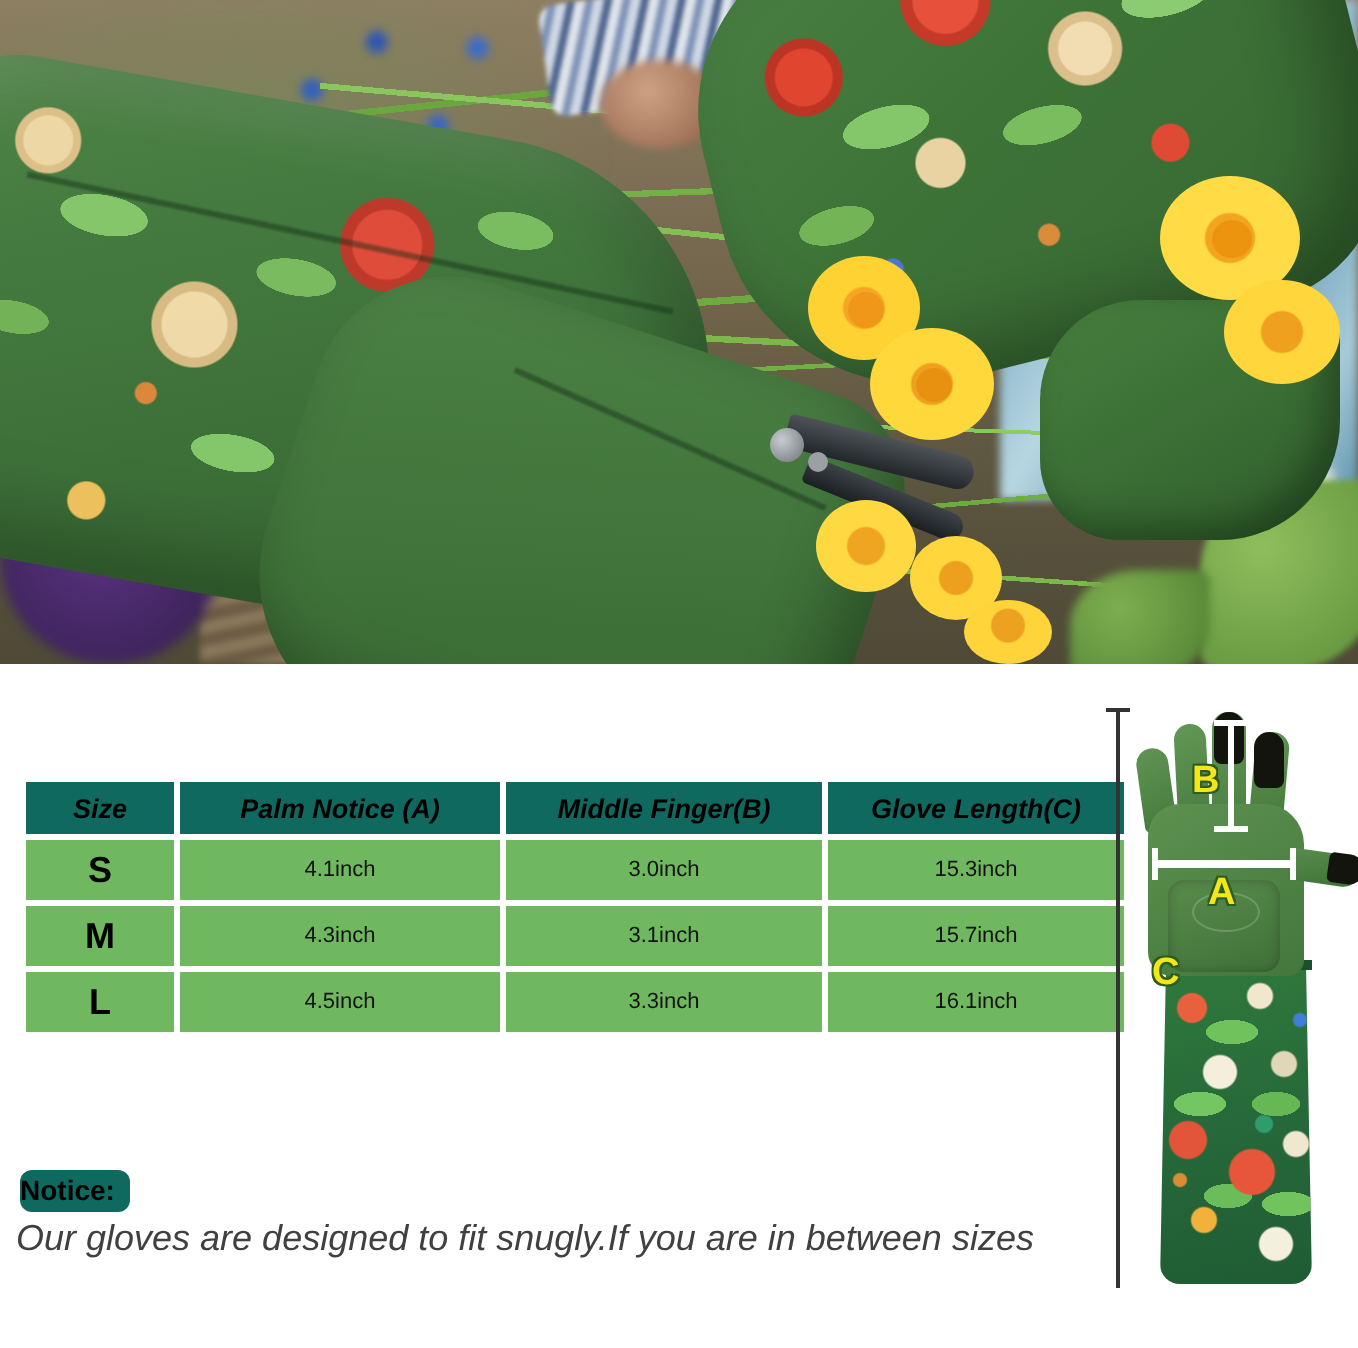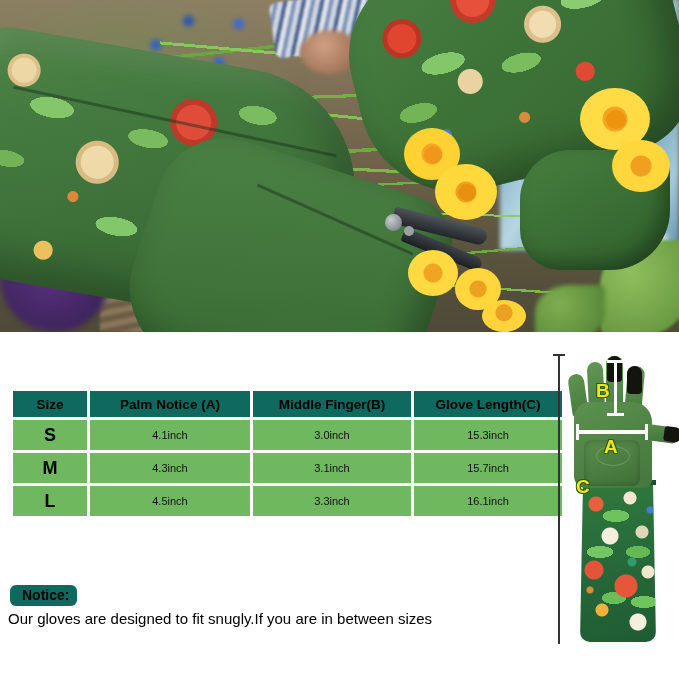--- a/index.html
+++ b/index.html
@@ -163,30 +163,30 @@
   
   #chart{position:absolute;left:0;top:332px;width:679px;height:342px;background:#fff;}
 
   #title{position:absolute;left:12px;top:22px;font-size:26px;font-weight:bold;
     color:#0d6b60;letter-spacing:-0.4px;white-space:nowrap;
     transform:scaleX(1.0);font-family:"Liberation Sans","DejaVu Sans",sans-serif;}
 
   table{position:absolute;left:10px;top:56px;width:547px;border-collapse:separate;
     border-spacing:3px;table-layout:fixed;}
   th{background:#10695f;color:#000;font-weight:bold;font-size:13.5px;height:26px;
-    text-align:center;padding:0;vertical-align:middle;}
+    text-align:center;padding:0;vertical-align:middle;font-style:italic;}
   td{background:#6fb85f;color:#111;font-size:11px;height:30px;text-align:center;
     padding:0;vertical-align:middle;}
   td.sizecell{font-size:18px;font-weight:bold;color:#000;}
   col.c1{width:74px;}col.c2{width:160px;}col.c3{width:158px;}col.c4{width:148px;}
 
   #notice-badge{position:absolute;left:10px;top:253px;background:#10695f;color:#000;
-    font-weight:bold;font-size:14px;border-radius:6px;padding:2px 8px 3px 12px;line-height:1.15;}
-  #notice-body{position:absolute;left:8px;top:276px;width:460px;font-size:15px;color:#000000;
-    line-height:22px;}
+    font-weight:bold;font-size:14px;border-radius:6px;padding:2px 8px 3px 0;line-height:1.15;}
+  #notice-body{position:absolute;left:8px;top:276px;width:460px;font-size:18px;color:#404040;
+    line-height:22px;font-style:italic;}
   #notice-body div{white-space:nowrap;}
 
   
   #diagram{position:absolute;left:552px;top:16px;width:127px;height:310px;}
   .dg{position:absolute;}
   .palm{left:22px;top:54px;width:78px;height:86px;border-radius:16px 20px 8px 12px;
     background:linear-gradient(150deg,#5d9150,#43773c);}
   .palm-patch{left:32px;top:92px;width:56px;height:46px;border-radius:8px;
     background:linear-gradient(160deg,#598c4c,#3f7138);box-shadow:inset 0 0 6px rgba(0,0,0,.25);}
   .palm-oval{left:44px;top:98px;width:32px;height:18px;border-radius:50%;

